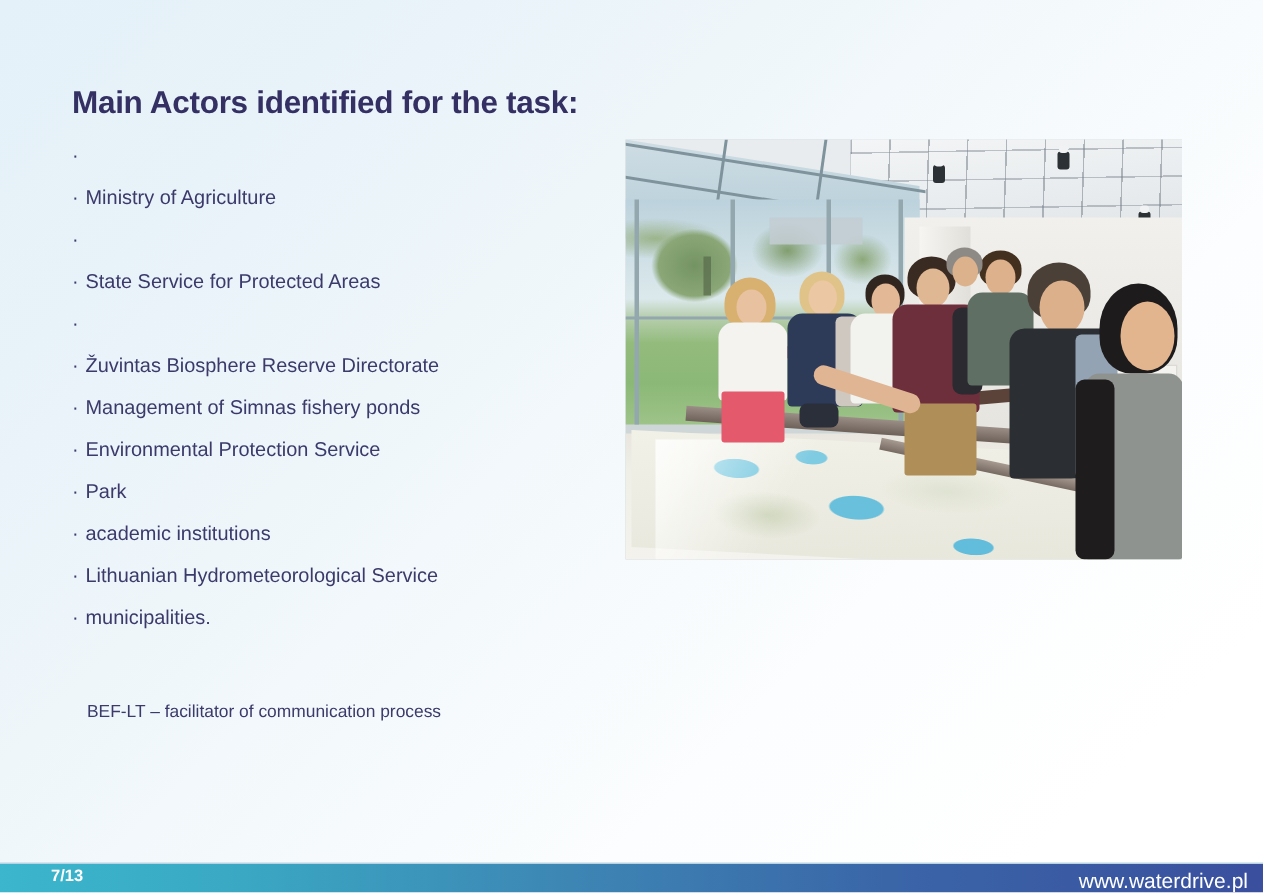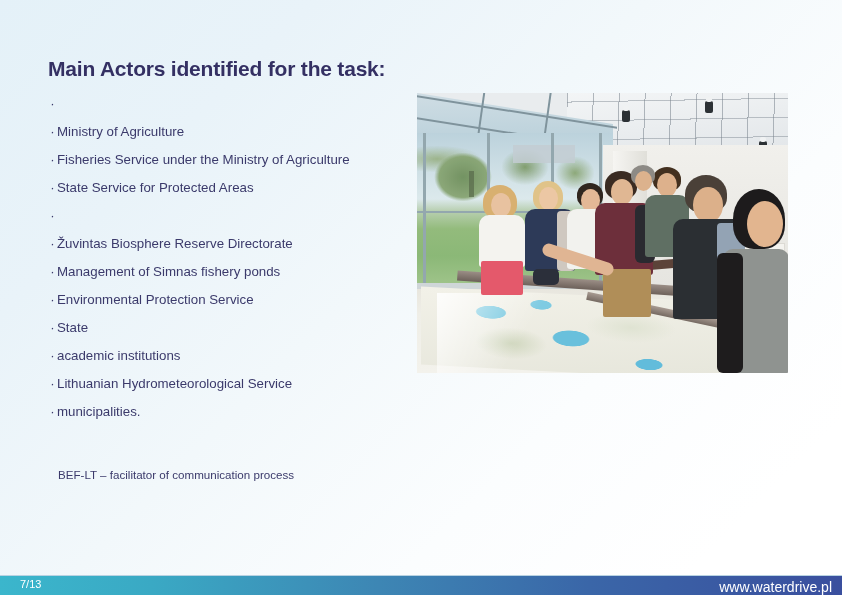--- a/index.html
+++ b/index.html
@@ -6,21 +6,20 @@
   body{
     width:842px;height:595px;overflow:hidden;
     font-family:"Liberation Sans",sans-serif;
     background:#ffffff;
   }
   .slide{
     position:relative;width:842px;height:595px;
     background:
       linear-gradient(135deg,#e4f1f8 0%,#e9f3f9 22%,#f2f8fb 45%,#fbfdfe 68%,#ffffff 88%);
     overflow:hidden;
-    text-align:center;
   }
   .title{
     position:absolute;left:48px;top:43px;
     font-size:21px;font-weight:bold;color:#343063;
     letter-spacing:-0.2px;
   }
   .bullets{
     position:absolute;left:48px;top:90px;width:360px;
   }
   .bullet{
@@ -124,22 +123,22 @@
   .body{position:absolute;border-radius:10px 10px 3px 3px;}
   .hair{position:absolute;border-radius:50% 50% 40% 40%;}
 
   
   .footer{
     position:absolute;left:0;bottom:0;width:842px;height:19px;
     background:linear-gradient(90deg,#3bb6cc 0%,#3aa9c4 18%,#3d86b4 45%,#3a66a8 70%,#3a4f9e 100%);
     border-top:1px solid #b9d3e2;
   }
   .pagenum{
-    position:absolute;left:20px;top:2px;
-    font-size:11px;font-weight:normal;color:#ffffff;
+    position:absolute;left:34px;top:2px;
+    font-size:11px;font-weight:bold;color:#ffffff;
   }
   .site{
     position:absolute;right:10px;top:3px;
     font-size:14px;color:#ffffff;
   }
 </style>
 </head>
 <body>
 
 <div class="slide">
@@ -149,21 +148,20 @@
   <div class="bullets">
     <div class="bullet">
       <span class="dot">·</span>
     </div>
     <div class="bullet">
       <span class="dot">·</span>
       <span class="txt">Ministry of Agriculture</span>
     </div>
     <div class="bullet">
       <span class="dot">·</span>
-      <span class="txt">Fisheries Service under the Ministry of Agriculture</span>
     </div>
     <div class="bullet">
       <span class="dot">·</span>
       <span class="txt">State Service for Protected Areas</span>
     </div>
     <div class="bullet">
       <span class="dot">·</span>
     </div>
     <div class="bullet">
       <span class="dot">·</span>
@@ -172,21 +170,21 @@
     <div class="bullet">
       <span class="dot">·</span>
       <span class="txt">Management of Simnas fishery ponds</span>
     </div>
     <div class="bullet">
       <span class="dot">·</span>
       <span class="txt">Environmental Protection Service</span>
     </div>
     <div class="bullet">
       <span class="dot">·</span>
-      <span class="txt">State</span>
+      <span class="txt">Park</span>
     </div>
     <div class="bullet">
       <span class="dot">·</span>
       <span class="txt">academic institutions</span>
     </div>
     <div class="bullet">
       <span class="dot">·</span>
       <span class="txt">Lithuanian Hydrometeorological Service</span>
     </div>
     <div class="bullet">

